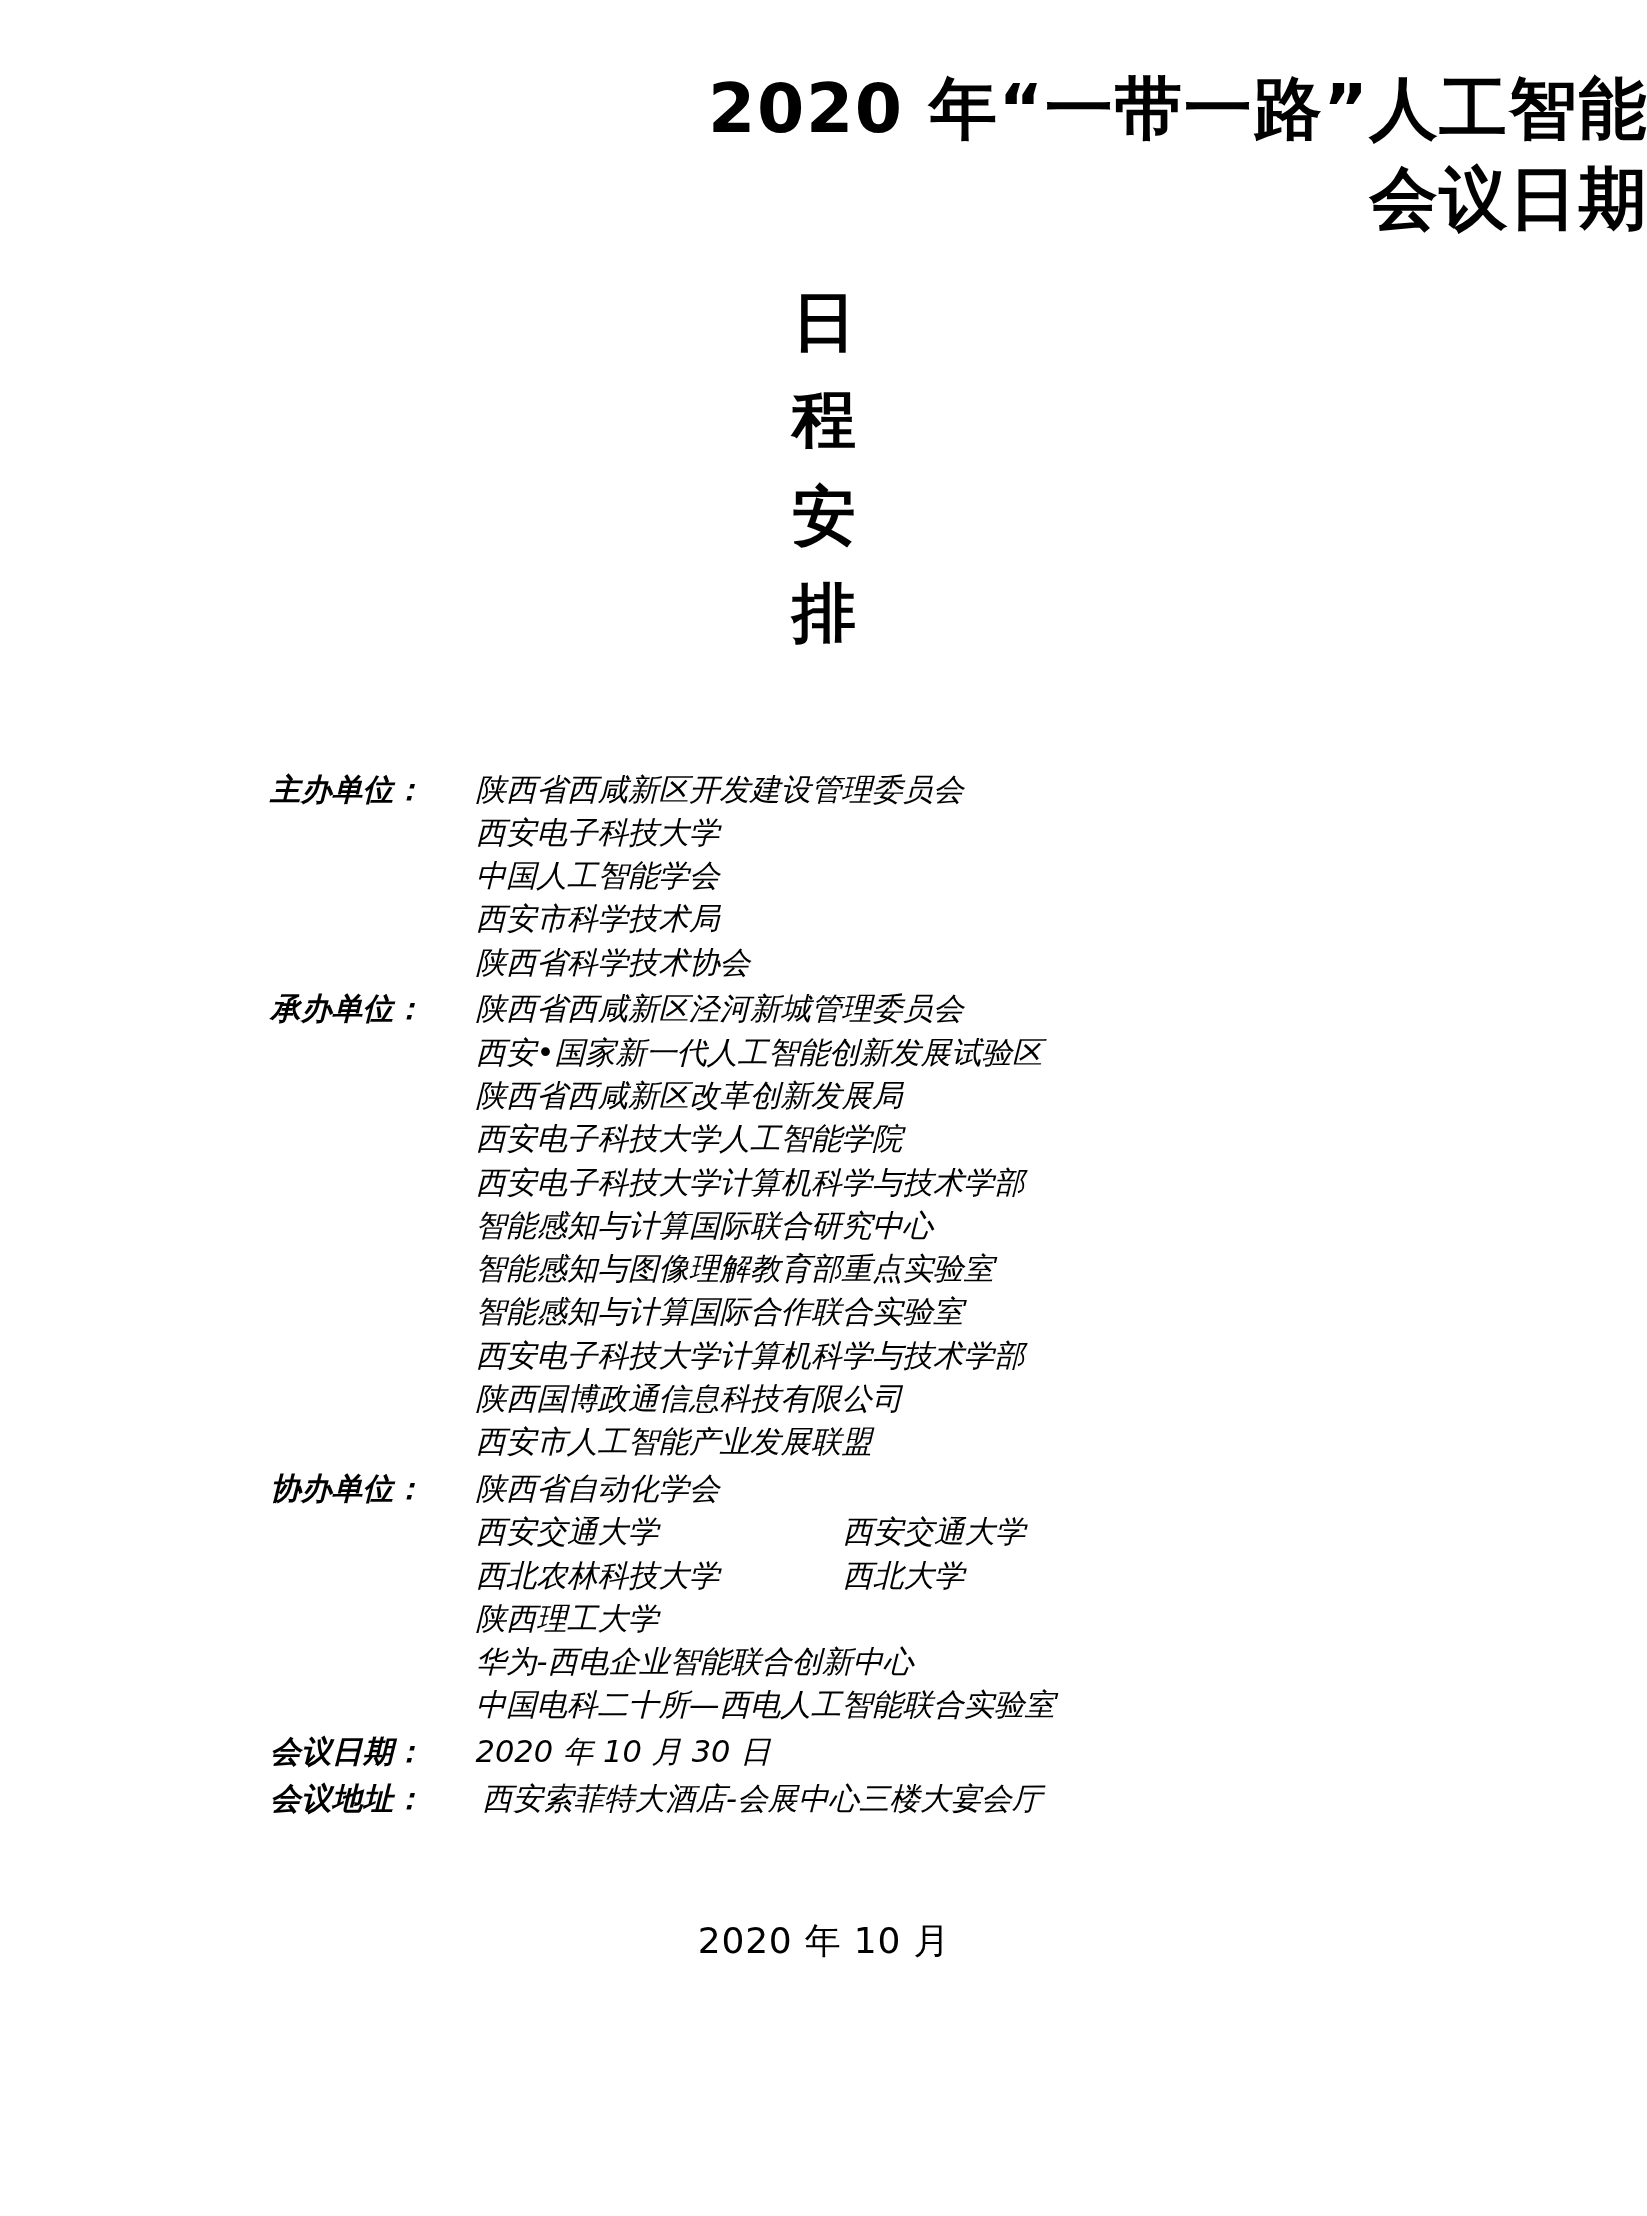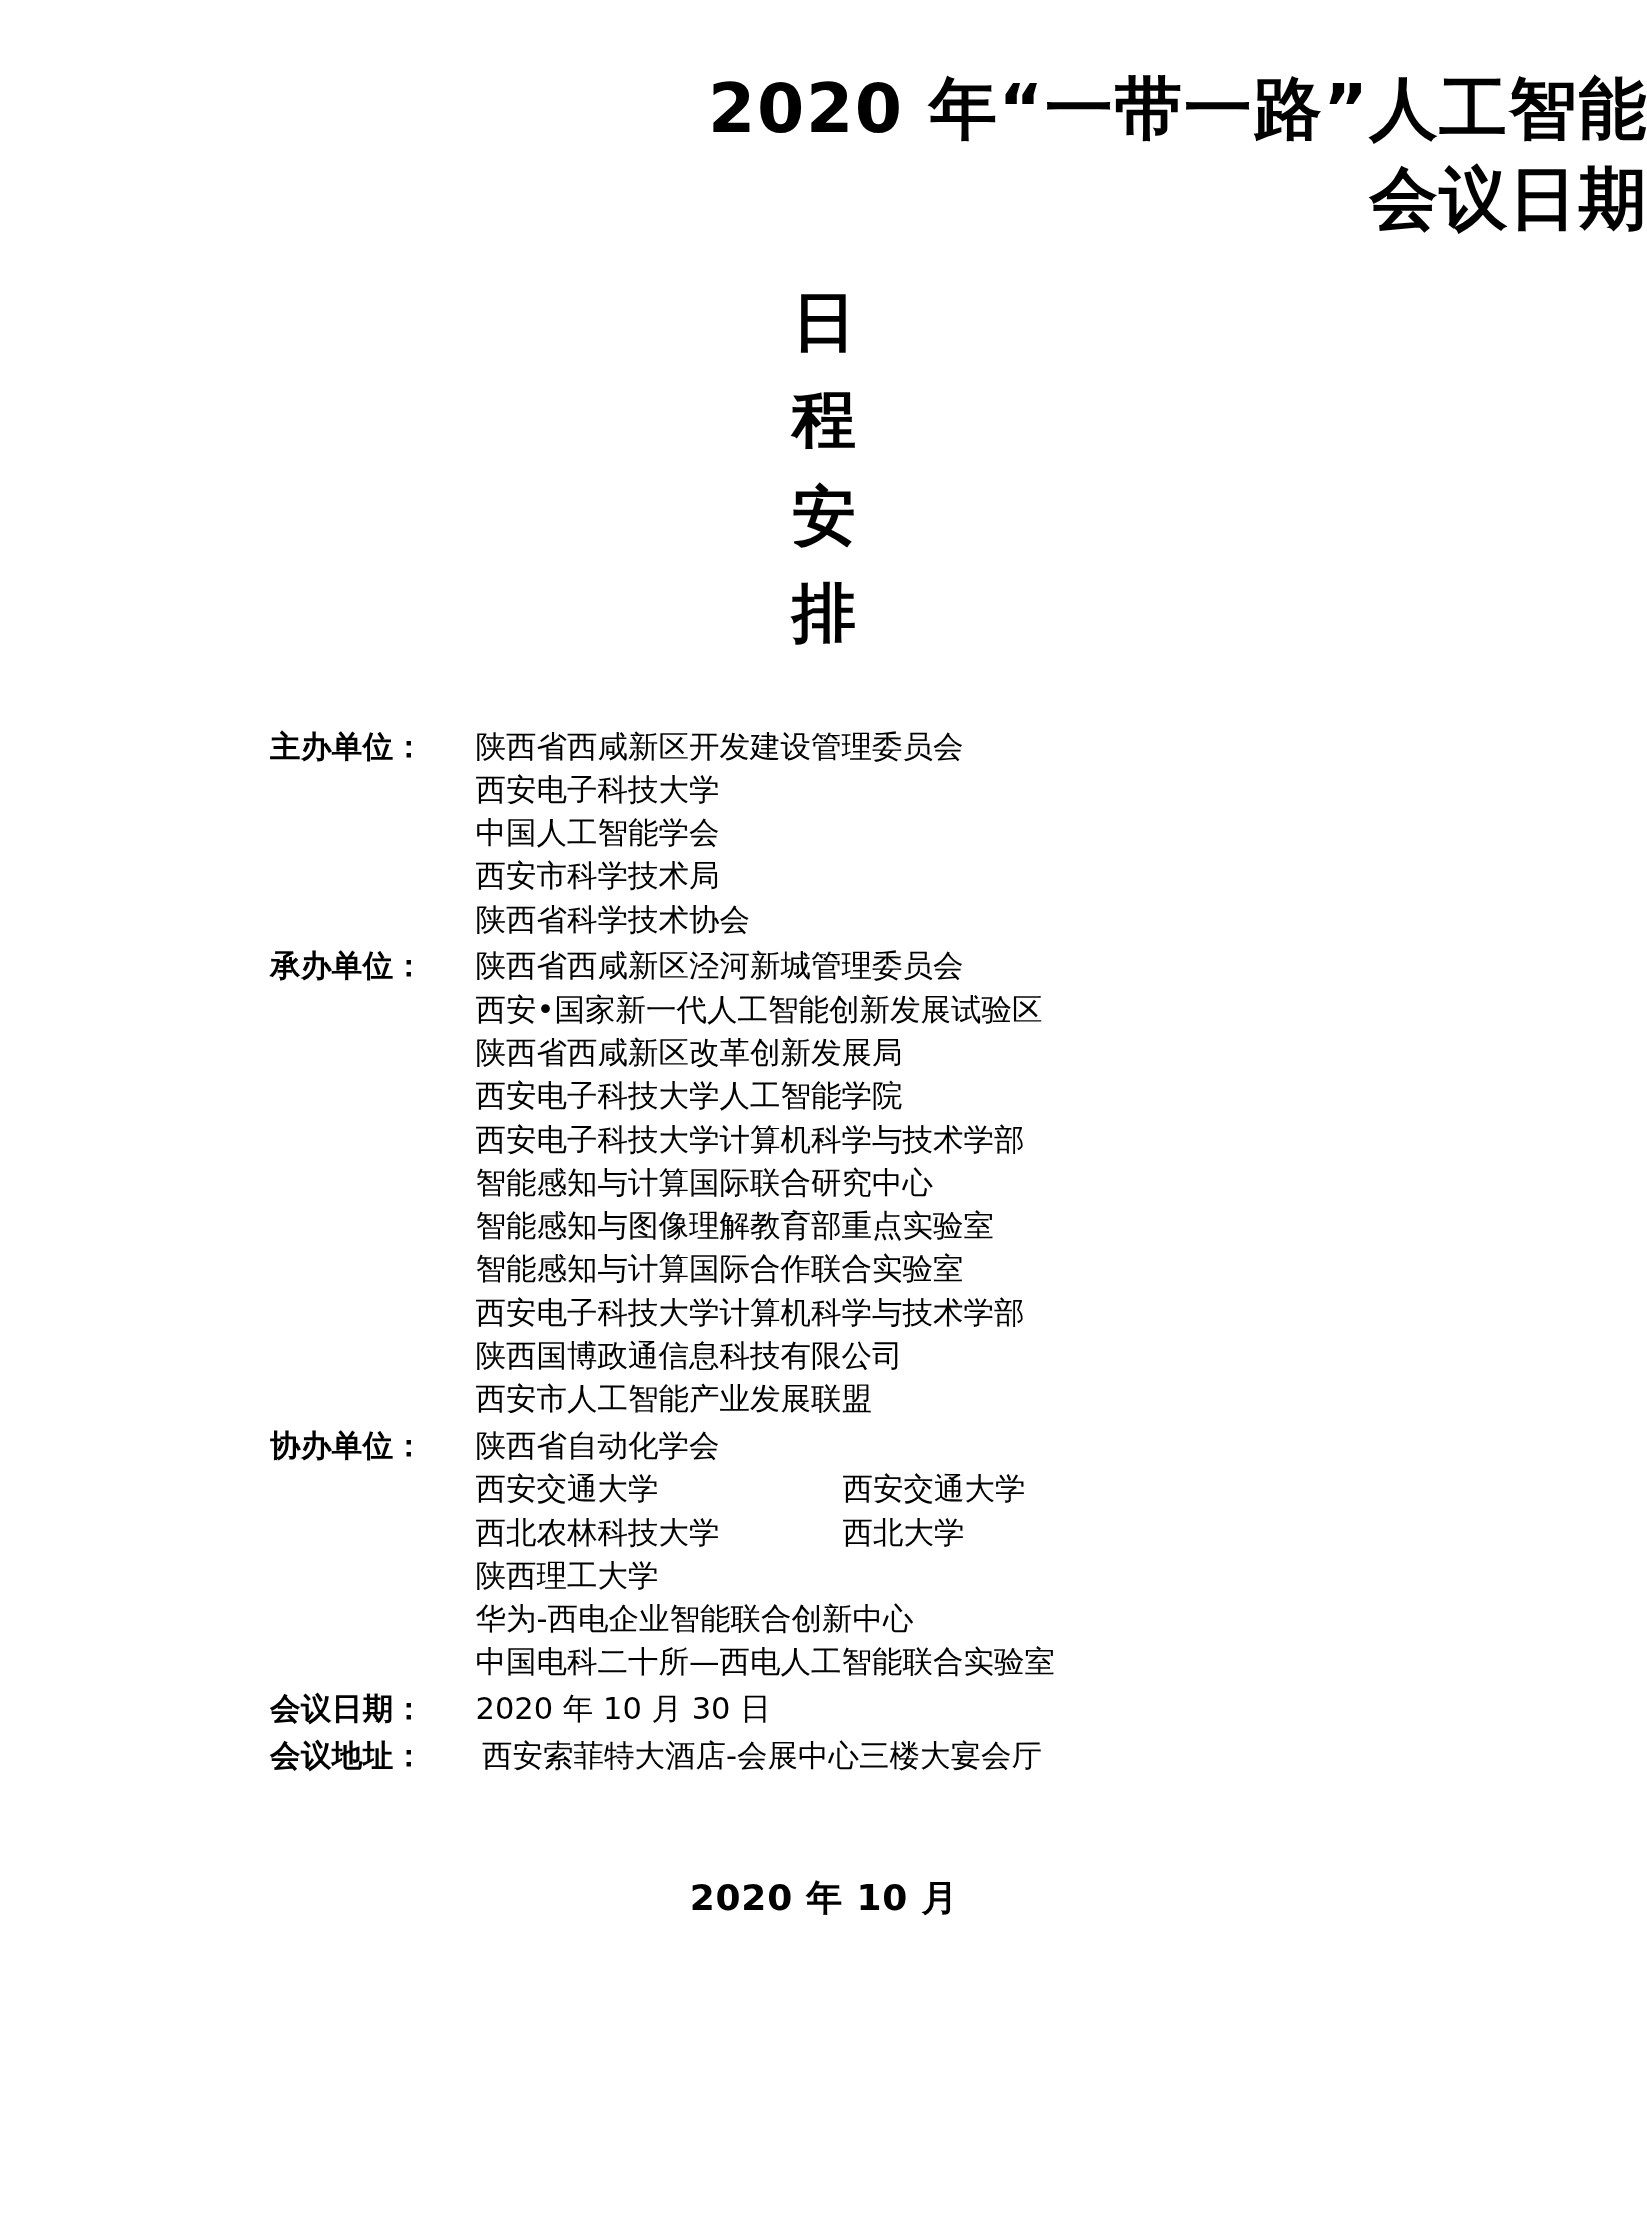--- a/index.html
+++ b/index.html
@@ -45,23 +45,24 @@
     display: block;
     font-family: "DejaVu Sans", "Liberation Sans", sans-serif;
     font-weight: 700;
     font-size: 64px;
     line-height: 1.52;
     letter-spacing: 0;
   }
 
   
   .info {
-    margin-top: 62px;
+    margin-top: 105px;
     padding-left: 270px;
     padding-right: 71px;
+    font-style: italic;
   }
   .info-row {
     display: flex;
     align-items: flex-start;
     margin-bottom: 3.3px;
   }
   .info-label {
     flex: 0 0 auto;
     width: 194px;
     font-family: "DejaVu Sans", "Liberation Sans", sans-serif;
@@ -98,21 +99,21 @@
   }
   .info-row.venue .info-values .val {
     padding-left: 6.6px;
   }
 
   
   .footer {
     margin-top: 97px;
     text-align: center;
     font-family: "DejaVu Sans", "Liberation Sans", sans-serif;
-    font-weight: 700;
+    font-weight: 400;
     font-size: 36px;
     letter-spacing: 0.8px;
     padding-bottom: 74px;
   }
 </style>
 </head>
 <body>
 
 <div class="page">
 

